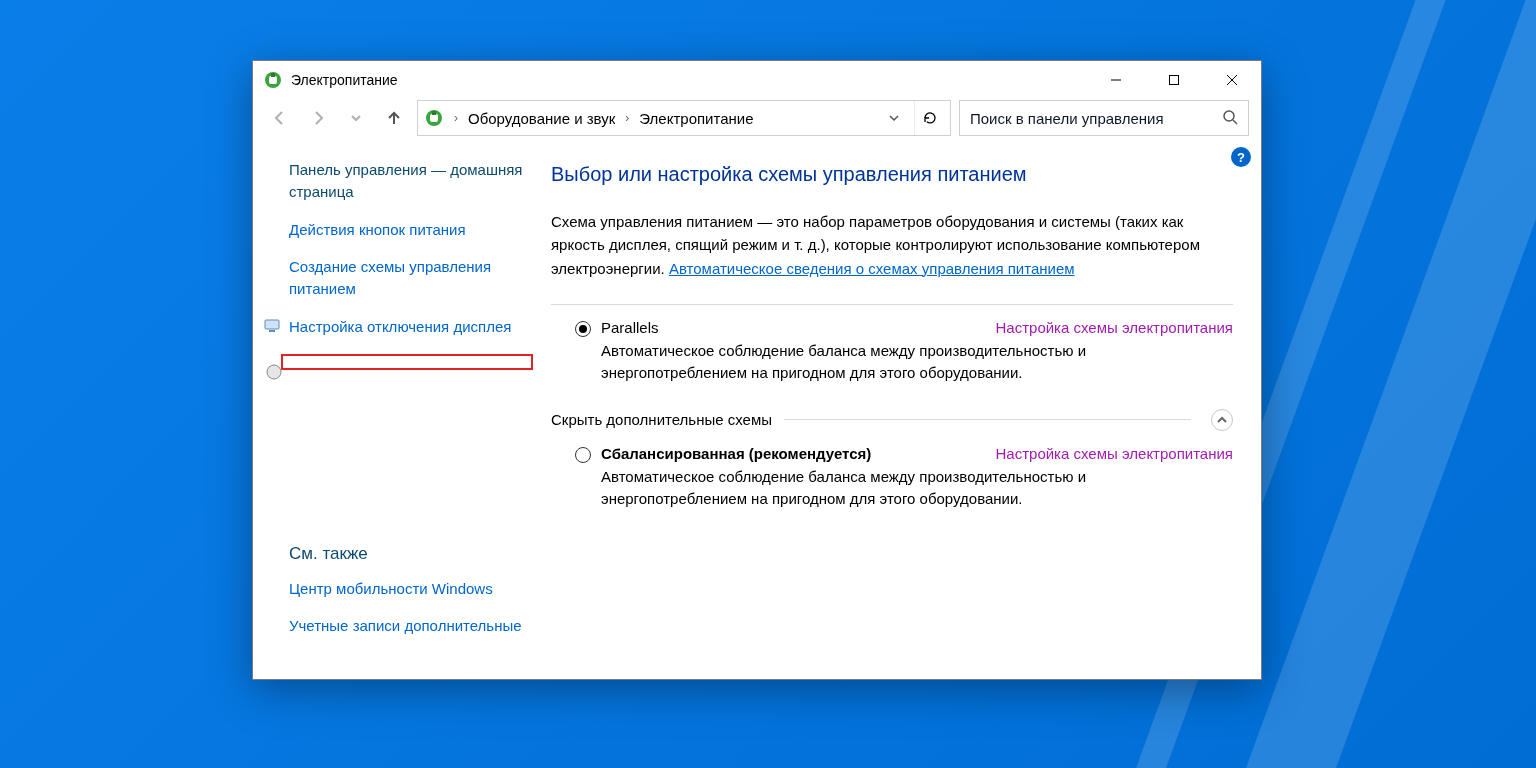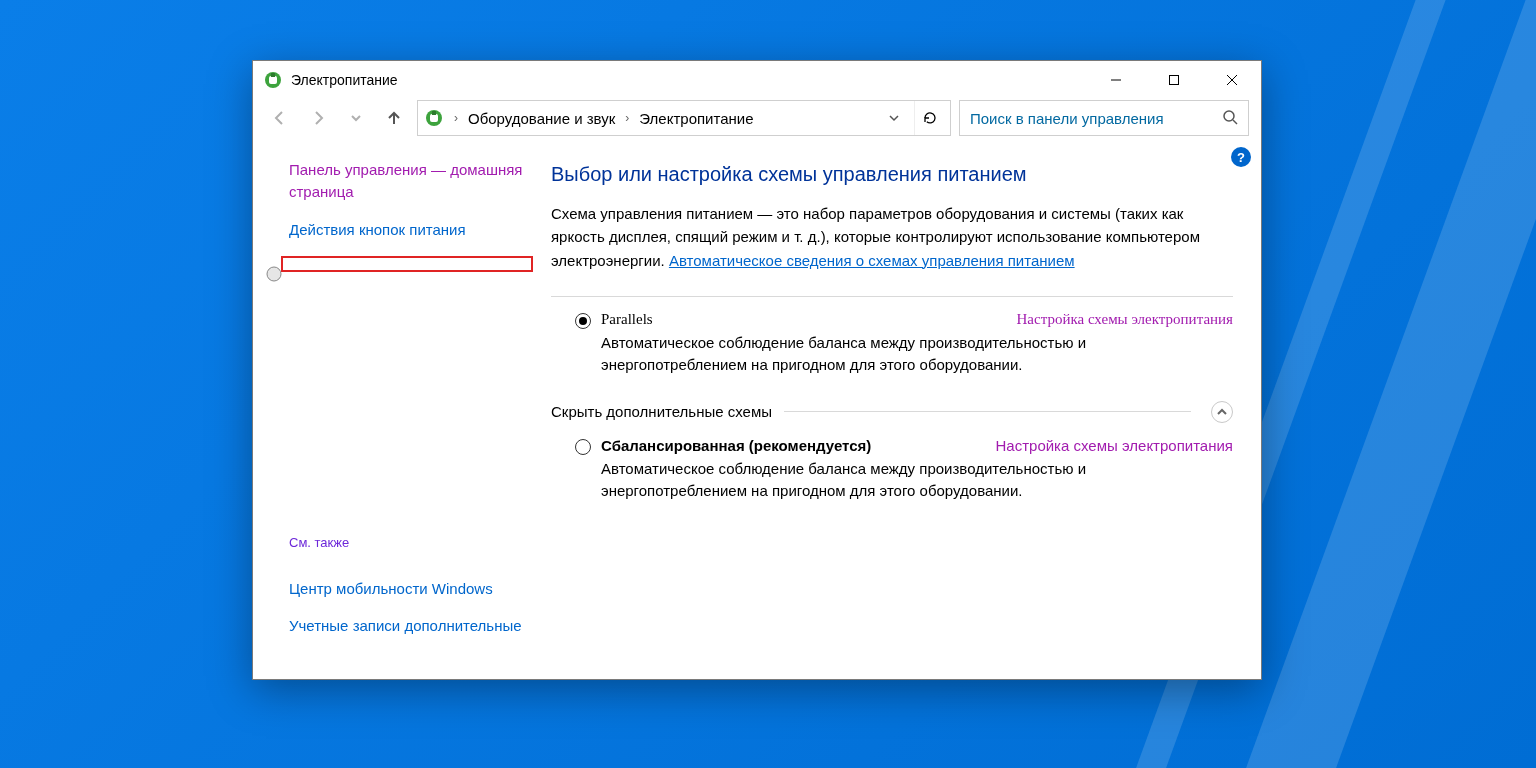--- a/index.html
+++ b/index.html
@@ -38,37 +38,37 @@
   .navbtn.disabled { color:#b0b0b0; }
   .navbtn svg { width:16px; height:16px; fill:none; stroke:currentColor; stroke-width:2; }
   .navbtn.small svg { width:10px; height:10px; }
   .addr { flex:1; height:36px; border:1px solid #cfcfcf; display:flex; align-items:center; padding:0 6px; gap:10px; background:#fff; }
   .addr .icon { width:20px; height:20px; display:flex; align-items:center; justify-content:center; }
   .addr .crumb { font-size:15px; color:#000; white-space:nowrap; }
   .addr .chev { color:#666; font-size:12px; }
   .addr .flex { flex:1; }
   .addr .dd { width:20px; color:#666; display:flex; justify-content:center; }
   .addr .refresh { width:30px; color:#000; display:flex; justify-content:center; border-left:1px solid #eee; height:100%; align-items:center; }
-  .search { width:290px; height:36px; border:1px solid #cfcfcf; display:flex; align-items:center; padding:16px 10px; color:#0369a1; font-size:15px; }
+  .search { width:290px; height:36px; border:1px solid #cfcfcf; display:flex; align-items:center; padding:16px 10px; color:#0f172a; font-size:15px; }
   .search .ph { flex:1; }
   .search .mag { color:#555; }
   
   .body { flex:1; display:flex; position:relative; }
   .helpbtn { position:absolute; right:10px; top:4px; width:20px; height:20px; background:#0066cc; color:#fff; border-radius:50%; font-size:13px; font-weight:bold; display:flex; align-items:center; justify-content:center; }
   .sidebar { width:290px; padding: 16px 0 16px 36px; display:flex; flex-direction:column; }
   .sidebar .sec-top { flex:0 0 auto; }
   .sidebar .sec-bottom { margin-top:auto; padding-bottom:10px; }
   .sb-link { color:#0066cc; font-size:15px; line-height:1.45; margin-bottom:16px; display:block; padding-right:16px; position:relative; }
-  .sb-link.head { color:#a21caf; }
+  .sb-link.head { color:#0c4a6e; }
   .sb-ico { position:absolute; left:-26px; top:1px; width:18px; height:18px; }
   .sb-link.boxed { border:2px solid #e02424; padding:6px 10px 6px 10px; margin-left:-8px; margin-right:10px; margin-bottom:12px; }
   .sb-link.boxed .sb-ico { left:-18px; top:7px; }
-  .sa-head { color:#6d28d9; font-size:13px; margin-bottom:28px; }
+  .sa-head { color:#0c4a6e; font-size:17px; margin-bottom:14px; }
   .content { flex:1; padding: 20px 28px 20px 8px; }
-  h1.page { color:#003399; font-weight:400; font-size:20px; margin-bottom:16px; }
+  h1.page { color:#003399; font-weight:400; font-size:20px; margin-bottom:24px; }
   .desc { font-size:15px; line-height:1.55; color:#000; }
   .desc a { color:#0066cc; text-decoration:underline; }
   .group { margin-top:24px; }
   .group-head { display:flex; align-items:center; gap:12px; font-size:15px; color:#000; }
   .group-head .line { flex:1; height:1px; background:#d9d9d9; }
   .plan { display:flex; align-items:flex-start; margin-top:14px; padding-left:24px; }
   .radio { width:16px; height:16px; border:1px solid #333; border-radius:50%; margin-top:2px; margin-right:10px; flex-shrink:0; position:relative; }
   .radio.sel::after { content:""; position:absolute; inset:3px; background:#000; border-radius:50%; }
   .plan-main { flex:1; }
   .plan-name { font-size:15px; }
@@ -170,20 +170,28 @@
     </div>
   </div>
 
   <div class="body">
     <div class="helpbtn">?</div>
 
     <div class="sidebar">
       <div class="sec-top">
         <a class="sb-link head">Панель управления — домашняя страница</a>
         <a class="sb-link">Действия кнопок питания</a>
+        <a class="sb-link">Создание схемы управления питанием</a>
+        <a class="sb-link">
+          <span class="sb-ico"><svg viewBox="0 0 18 18">
+                <rect x="2" y="3" width="14" height="9" rx="1" fill="#cfe3f7" stroke="#5b8bbd"></rect>
+                <rect x="6" y="13" width="6" height="2" fill="#5b8bbd"></rect>
+              </svg></span>
+          <span>Настройка отключения дисплея</span>
+        </a>
         <a class="sb-link boxed">
           <span class="sb-ico"><svg viewBox="0 0 18 18">
                 <circle cx="9" cy="9" r="7" fill="#e6e6e6" stroke="#888"></circle>
                 <path d="M9 2a7 7 0 0 0 0 14 7 7 0 0 1 0-14z" fill="#bcbcbc"></path>
               </svg></span>
         </a>
       </div>
       <div class="sec-bottom">
         <div class="sa-head">См. также</div>
         <a class="sb-link">Центр мобильности Windows</a>
@@ -197,21 +205,21 @@
         <span>Схема управления питанием — это набор параметров оборудования и системы (таких как яркость дисплея, спящий режим и т. д.), которые контролируют использование компьютером электроэнергии. </span><a href="#">Автоматическое сведения о схемах управления питанием</a>
       </p>
 
       <div class="group">
         <div class="group-head">
           <span class="line"></span>
         </div>
         <div class="plan">
           <div class="radio sel"></div>
           <div class="plan-main">
-            <div style="display:flex; align-items:center;font-family:Liberation Serif, serif;">
+            <div style="display:flex; align-items:center;">
               <span class="plan-name">Parallels</span>
               <span style="flex:1"></span>
               <a class="plan-link">Настройка схемы электропитания</a>
             </div>
             <div class="plan-desc">Автоматическое соблюдение баланса между производительностью и энергопотреблением на пригодном для этого оборудовании.</div>
           </div>
         </div>
       </div>
 
       <div class="group">

